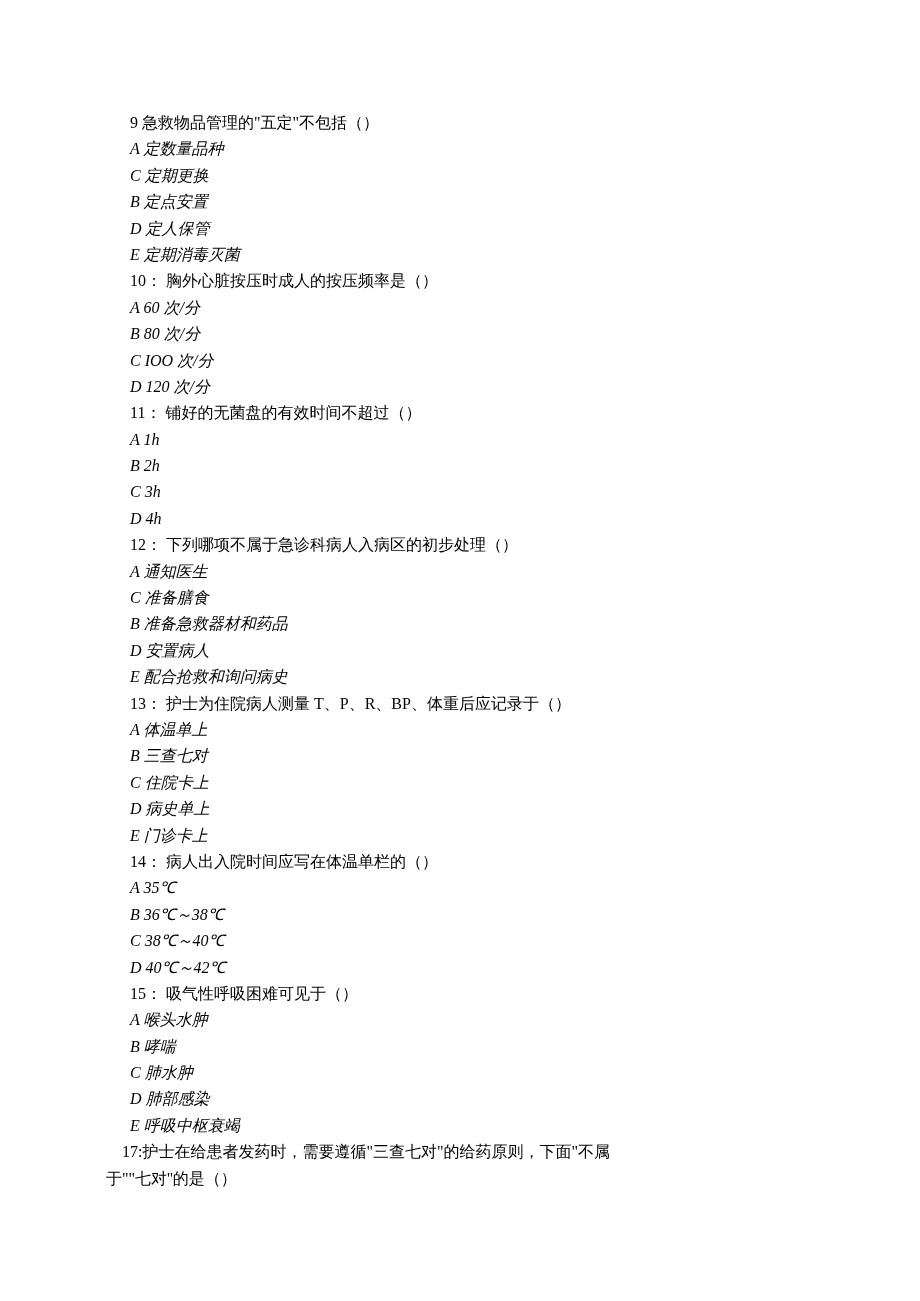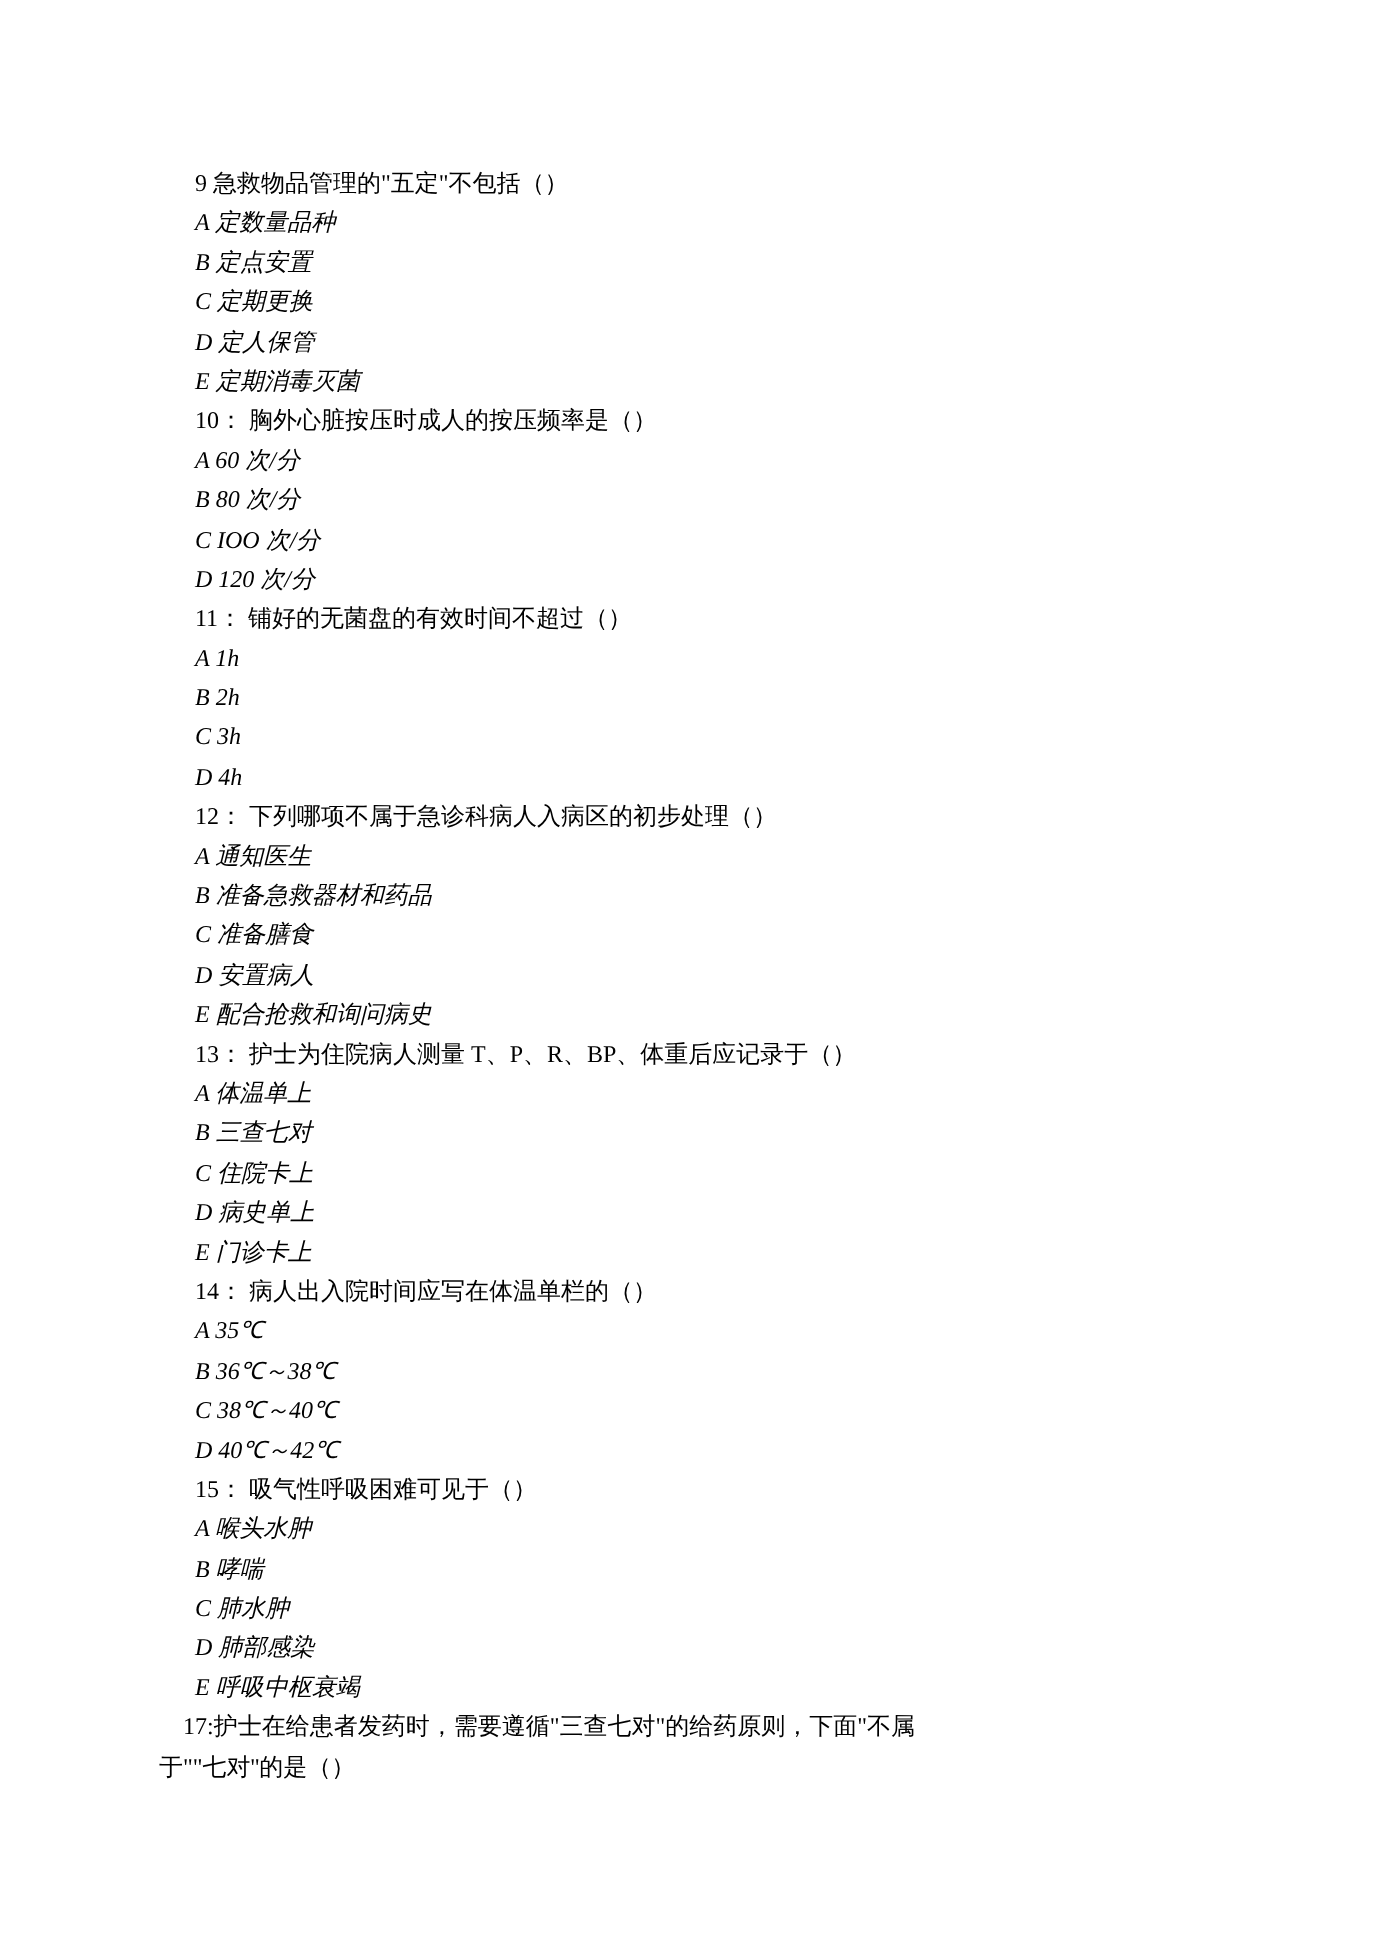--- a/index.html
+++ b/index.html
@@ -23,38 +23,38 @@
       margin: 0;
       font-style: italic;
     }
   </style>
 </head>
 <body>
 
 <div id="content">
     <div class="question-text">9 急救物品管理的"五定"不包括（）</div>
     <div class="option">A 定数量品种</div>
+    <div class="option">C 定期更换</div>
     <div class="option">B 定点安置</div>
-    <div class="option">C 定期更换</div>
     <div class="option">D 定人保管</div>
     <div class="option">E 定期消毒灭菌</div>
     <div class="question-text">10： 胸外心脏按压时成人的按压频率是（）</div>
     <div class="option">A 60 次/分</div>
     <div class="option">B 80 次/分</div>
     <div class="option">C IOO 次/分</div>
     <div class="option">D 120 次/分</div>
     <div class="question-text">11： 铺好的无菌盘的有效时间不超过（）</div>
     <div class="option">A 1h</div>
     <div class="option">B 2h</div>
     <div class="option">C 3h</div>
     <div class="option">D 4h</div>
     <div class="question-text">12： 下列哪项不属于急诊科病人入病区的初步处理（）</div>
     <div class="option">A 通知医生</div>
+    <div class="option">C 准备膳食</div>
     <div class="option">B 准备急救器材和药品</div>
-    <div class="option">C 准备膳食</div>
     <div class="option">D 安置病人</div>
     <div class="option">E 配合抢救和询问病史</div>
     <div class="question-text">13： 护士为住院病人测量 T、P、R、BP、体重后应记录于（）</div>
     <div class="option">A 体温单上</div>
     <div class="option">B 三查七对</div>
     <div class="option">C 住院卡上</div>
     <div class="option">D 病史单上</div>
     <div class="option">E 门诊卡上</div>
     <div class="question-text">14： 病人出入院时间应写在体温单栏的（）</div>
     <div class="option">A 35℃</div>

